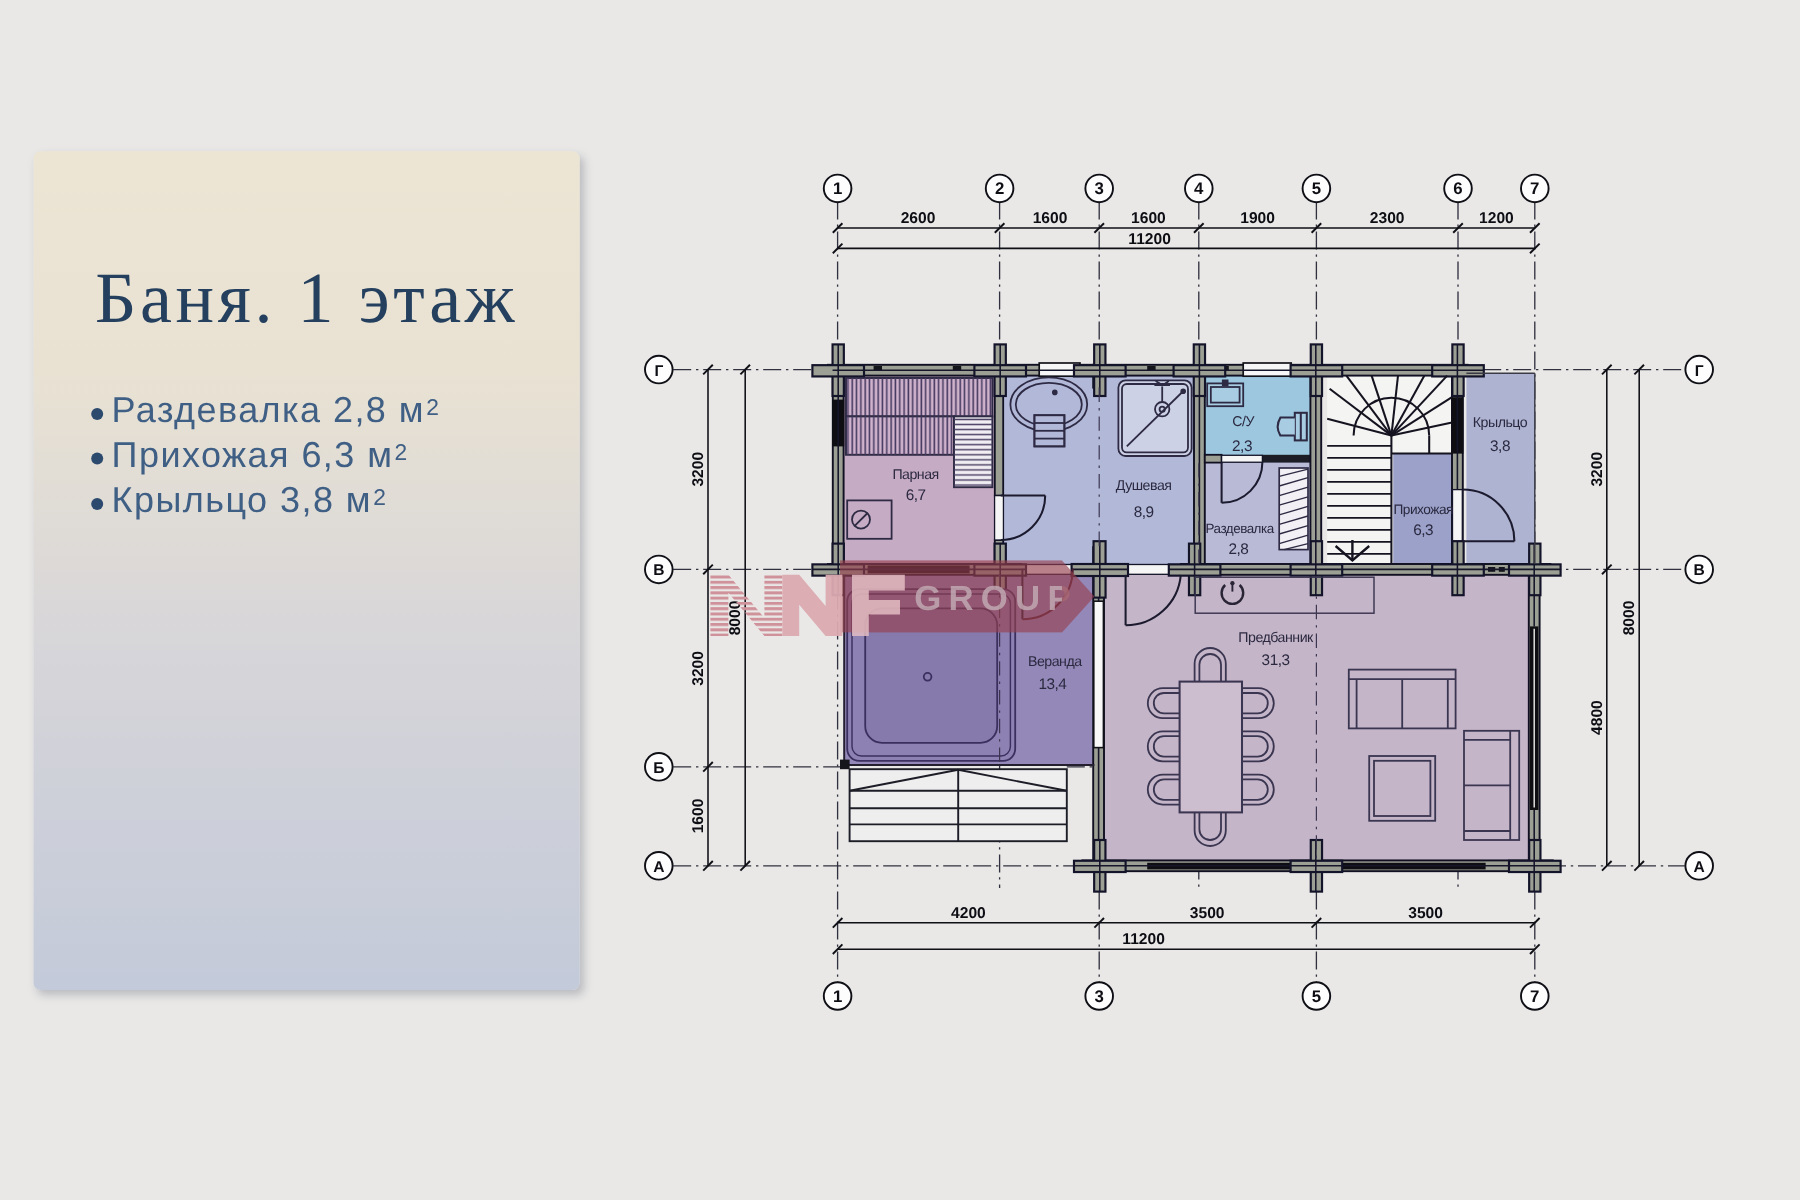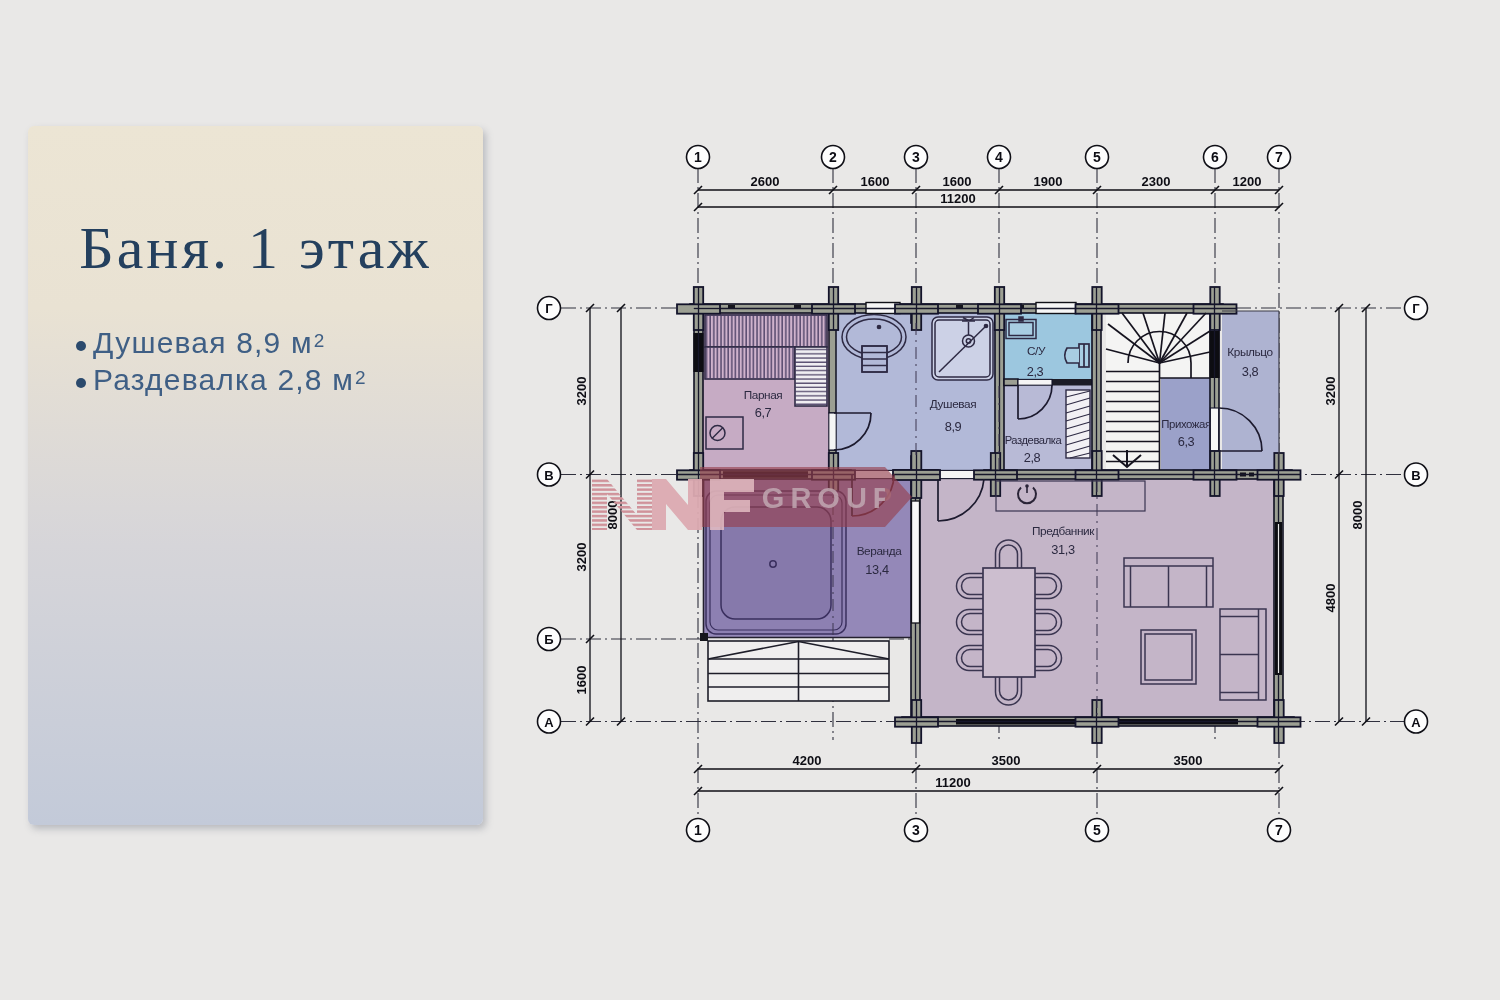--- a/index.html
+++ b/index.html
@@ -17,22 +17,23 @@
   svg.plan{position:absolute;left:0;top:0;}
 </style>
 </head>
 <body>
 
 <div class="panel">
 
   <div class="title">Баня. 1 этаж</div>
 
   <ul class="rooms">
-    <li>Душевая 8,9 м<sup>2</sup></li>
     <li>Раздевалка 2,8 м<sup>2</sup></li>
+    <li>Прихожая 6,3 м<sup>2</sup></li>
+    <li>Крыльцо 3,8 м<sup>2</sup></li>
   </ul>
 </div>
 <svg class="plan" width="1500" height="1000" viewBox="0 0 1500 1000">
 <defs>
   <pattern id="vstripe" width="3.6" height="8" patternUnits="userSpaceOnUse">
     <line x1="1" y1="0" x2="1" y2="8" stroke="#463a60" stroke-width="1.3"></line>
   </pattern>
   <pattern id="hstripe" width="8" height="4.2" patternUnits="userSpaceOnUse">
     <line x1="0" y1="1" x2="8" y2="1" stroke="#463a60" stroke-width="1.2"></line>
   </pattern>

